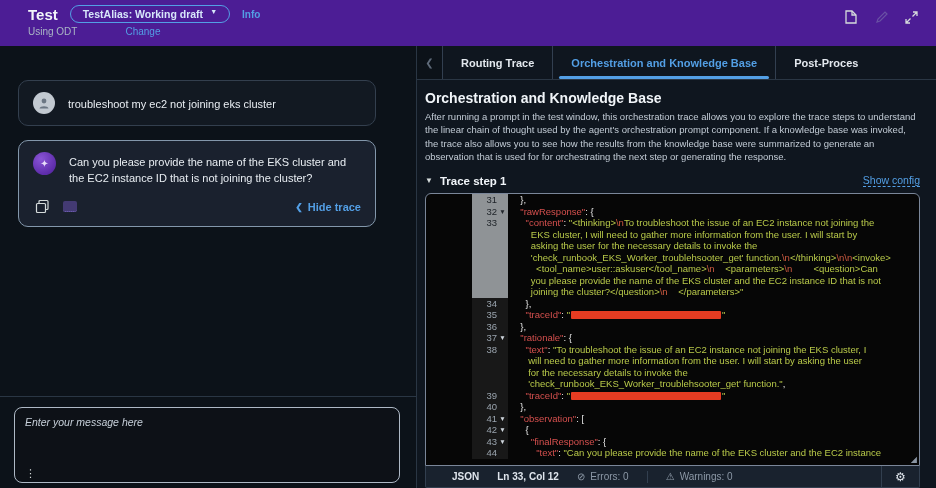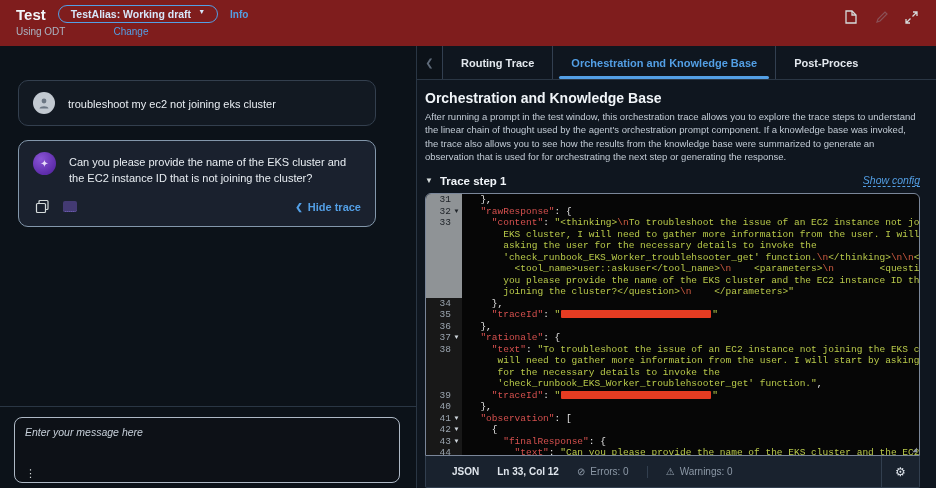--- a/index.html
+++ b/index.html
@@ -1,20 +1,20 @@
 <!DOCTYPE html>
 <html><head>
 <meta charset="utf-8">
 <style>
   * { margin:0; padding:0; box-sizing:border-box; }
   html,body { width:936px; height:488px; overflow:hidden; background:#0c1219;
     font-family:"Liberation Sans", sans-serif; color:#d5dbdb; }
 
   
-  .hdr { height:46px; background:#7f1d1d; padding:5px 16px 4px; position:relative; }
+  .hdr { height:46px; background:#4c1d95; padding:5px 28px 4px; position:relative; }
   .hdr-row1 { display:flex; align-items:center; gap:12px; }
   .hdr-title { font-size:15px; font-weight:bold; color:#f2f6fa; }
   .alias-pill { border:1.5px solid #539fe5; border-radius:14px; padding:2px 12px;
     font-size:10.5px; font-weight:bold; color:#d7e7fa; display:flex; align-items:flex-start; gap:7px; cursor:pointer; }
   .alias-pill .caret { font-size:7px; color:#d7e7fa; }
   .info-link { color:#539fe5; font-size:10px; font-weight:bold; cursor:pointer; }
   .hdr-row2 { margin-top:3px; font-size:10px; color:#aab7c5; display:flex; gap:5px; }
   .hdr-row2 .chg { color:#539fe5; cursor:pointer;margin-left:43px; }
   .hdr-icons { position:absolute; right:18px; top:10px; display:flex; gap:16px; align-items:center; }
   .hicon { width:14px; height:14px; display:flex; align-items:center; justify-content:center; cursor:pointer; }
@@ -40,21 +40,21 @@
   .msg { font-size:11px; line-height:1.45; color:#e8edf2; padding-top:3px; }
   .agent-foot { display:flex; align-items:center; margin-top:12px; padding-left:2px; }
   .copy-btn { cursor:pointer; width:16px; height:16px; }
   .feedback { margin-left:12px; width:14px; height:11px; background:rgba(118,88,199,.45);
     border-bottom:1px dotted #7f6cc9; border-radius:2px; cursor:pointer; }
   .hide-trace { margin-left:auto; color:#539fe5; font-size:11px; font-weight:bold; cursor:pointer; display:flex; gap:5px; align-items:center; }
   .hide-trace .chv { font-size:9px; }
 
   
   .composer-wrap { border-top:1px solid #2a3644; padding:10px 16px 5px 14px; }
-  .composer { position:relative; border:1px solid #aeb9c6; border-radius:8px; background:#0d1117; height:66px; }
+  .composer { position:relative; border:1px solid #aeb9c6; border-radius:8px; background:#0d1117; height:76px; }
   .composer textarea { width:100%; height:46px; background:transparent; border:none; outline:none; resize:none;
     font-family:"Liberation Sans", sans-serif; font-size:10.5px; color:#e8edf2; padding:8px 10px; }
   .composer textarea::placeholder { color:#c7d0da; font-style:italic; }
   .kebab { position:absolute; left:10px; bottom:3px; font-size:11px; color:#d5dbdb; cursor:pointer; line-height:1; letter-spacing:0; }
 
   
   .tabbar { height:34px; display:flex; align-items:stretch; border-bottom:1px solid #2a3644; }
   .tab-scroll { width:26px; display:flex; align-items:center; justify-content:center; font-size:10px; cursor:pointer; }
   .tab-scroll.left { color:#5f6b7a; border-right:1px solid #323f50; }
   .tab { padding:0 18px; display:flex; align-items:center; font-size:11px; font-weight:bold; color:#e3e8ee;
@@ -63,38 +63,38 @@
   .tab.active::after { content:""; position:absolute; left:6px; right:6px; bottom:0; height:3px; background:#539fe5; border-radius:2px; }
   .tab.clipped { overflow:hidden; max-width:86px; border-right:none; }
 
   
   .trace-body { flex:1; display:flex; flex-direction:column; padding:10px 16px 0 8px; min-height:0; }
   .sect-title { font-size:14px; font-weight:bold; color:#f1f5f9; margin-bottom:4px; }
   .sect-desc { font-size:9.5px; line-height:1.4; color:#c3ccd6; }
   .step-row { display:flex; align-items:center; margin:11px 0 6px; }
   .step-label { font-size:11.5px; font-weight:bold; color:#f1f5f9; display:flex; align-items:center; gap:7px; cursor:pointer; }
   .step-label .tri { font-size:8px; color:#d5dbdb; }
-  .show-config { margin-left:auto; font-size:10.5px; color:#539fe5; border-bottom:1px dashed #539fe5; cursor:pointer;font-style:italic; }
+  .show-config { margin-left:auto; font-size:10.5px; color:#539fe5; border-bottom:1px dashed #539fe5; cursor:pointer; }
 
   
   .editor { flex:1; border:1px solid #7a8699; border-radius:6px 6px 0 0; background:#060606; overflow:hidden;
-    position:relative; font-family:Liberation Mono, monospace; font-size:9.5px; line-height:11.5px; min-height:0; }
+    position:relative; font-family:Liberation Sans, sans-serif; font-size:9.5px; line-height:11.5px; min-height:0;padding-left:46px; }
   .crow { display:flex; height:11.5px; }
   .gut { width:36px; flex:none; display:flex; justify-content:flex-end; align-items:center; background:#181818; color:#9aa4ae; }
   .gut .ln { text-align:right; }
   .gut .fold { width:11px; font-size:6.5px; text-align:center; color:#cfd6dd; cursor:pointer; }
   .gut.act { background:#8f9396; color:#20252a; }
   .gut.act .fold { color:#20252a; }
   .ctext { white-space:pre; padding-left:7px; color:#e8e8e8; }
   .p { color:#e8e8e8; } .k { color:#d5504e; } .s { color:#b9ca4a; } .e { color:#cf5b41; }
   .r { display:inline-block; width:150px; height:8px; background:#e63c22; border-radius:1px; vertical-align:middle; margin:0 1px 1px; }
   .resize-h { position:absolute; right:2px; bottom:1px; font-size:8px; color:#8a95a3; cursor:nwse-resize; line-height:1; }
 
   
-  .statusbar { height:32px; background:#19222e; border:1px solid #323f4f; border-top:none; border-radius:0 0 2px 2px;
+  .statusbar { height:22px; background:#19222e; border:1px solid #323f4f; border-top:none; border-radius:0 0 2px 2px;
     display:flex; align-items:center; font-size:10px; padding-left:26px; gap:18px; }
   .sb-strong { font-weight:bold; color:#dfe5ec; }
   .sb-dim { color:#8c98a6; display:flex; align-items:center; gap:5px; }
   .sb-sep { width:1px; height:12px; background:#323f4f; }
   .sb-gear { margin-left:auto; align-self:stretch; width:38px; border-left:1px solid #323f4f;
     display:flex; align-items:center; justify-content:center; color:#dfe5ec; font-size:12px; cursor:pointer; }
 </style>
 </head>
 <body>
 

